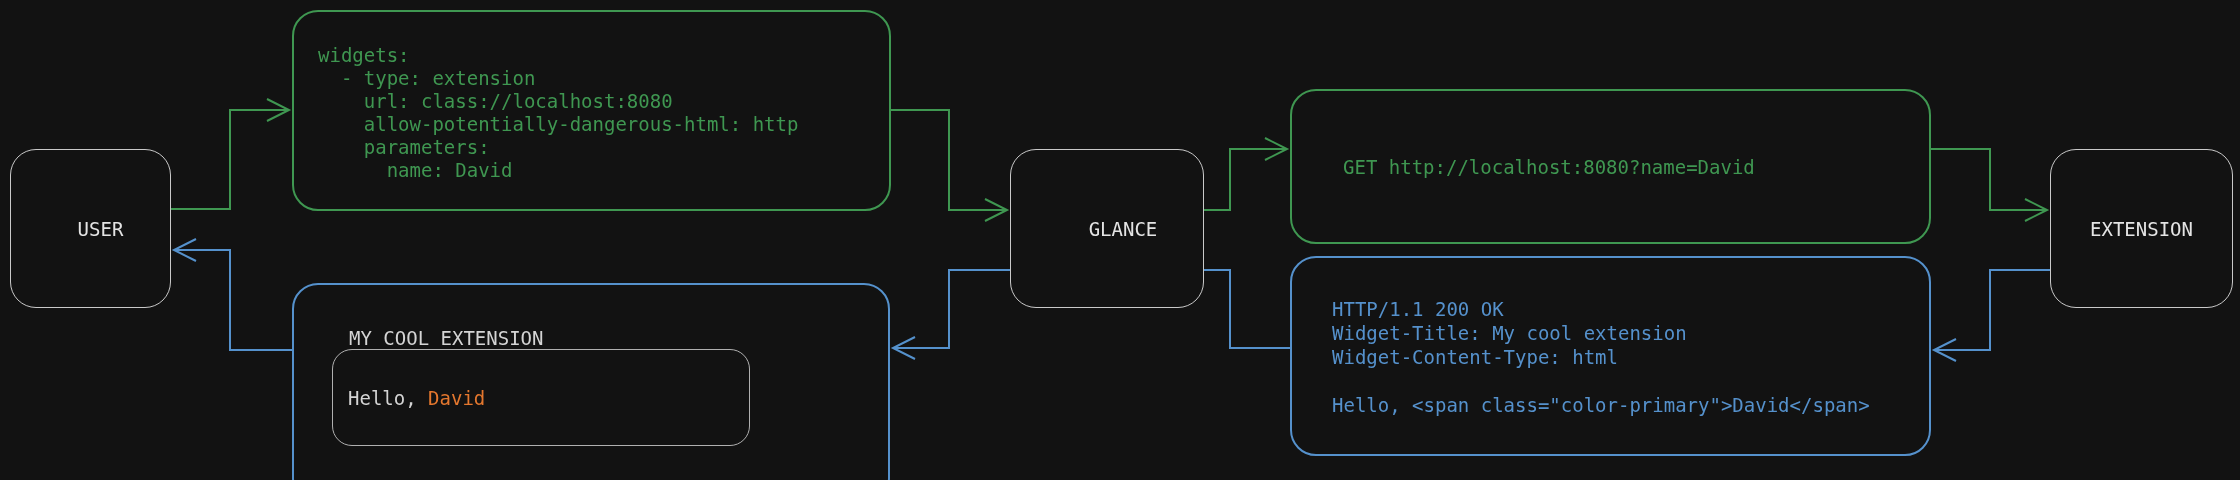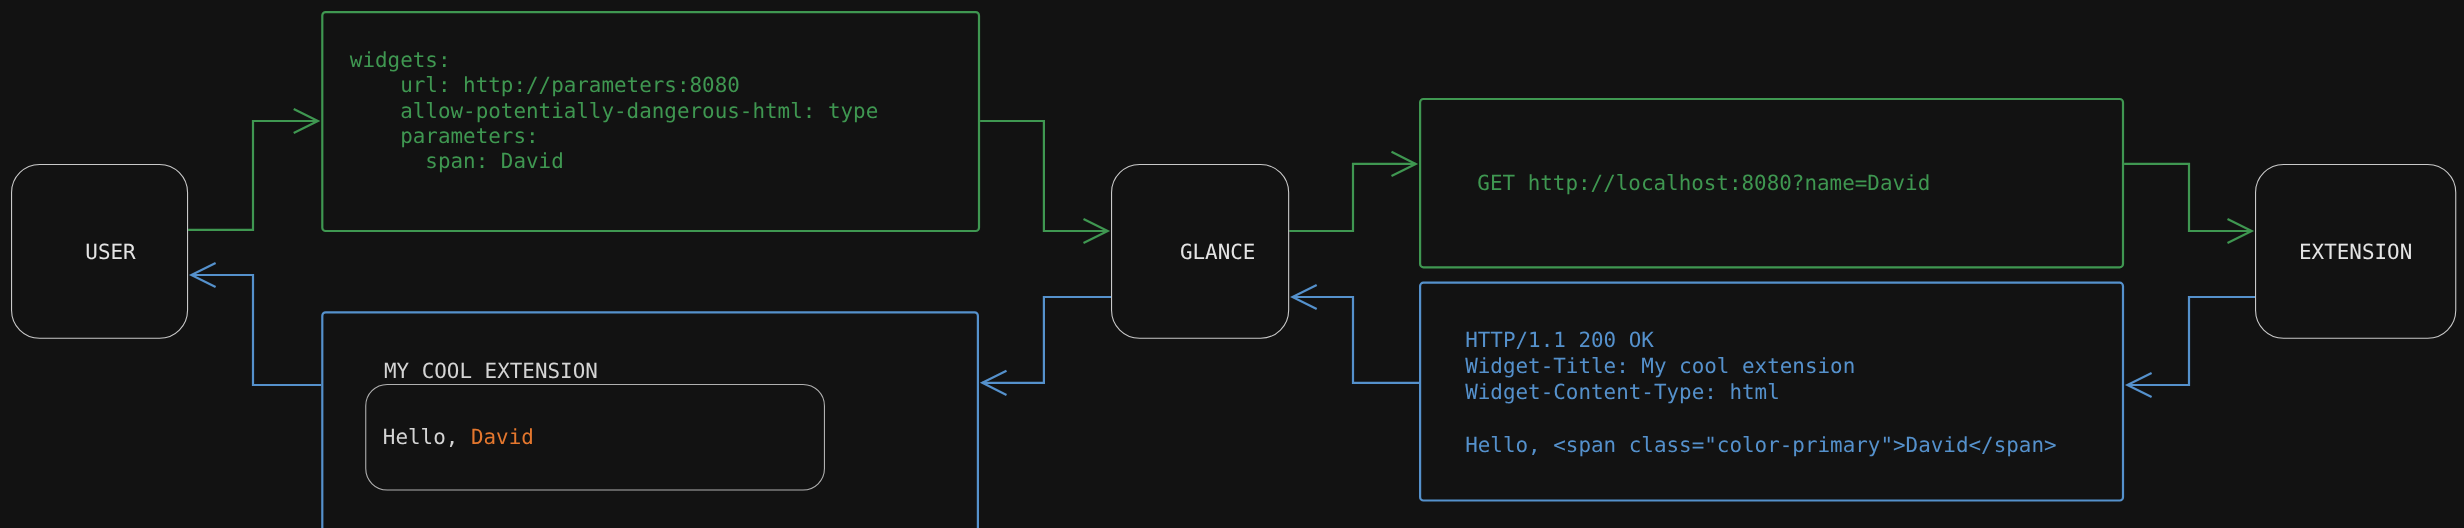--- a/index.html
+++ b/index.html
@@ -24,21 +24,21 @@
     position:absolute;
     border:1.5px solid var(--gray-border);
     border-radius:26px;
     display:flex;align-items:center;justify-content:center;
     color:#e4e4e4;
     box-sizing:border-box;
     background:var(--bg);
   }
   .big-box{
     position:absolute;
-    border-radius:4px;
+    border-radius:26px;
     border:2px solid;
     box-sizing:border-box;
     background:var(--bg);
   }
   .green-box{border-color:var(--green);color:var(--green);}
   .blue-box{border-color:var(--blue);color:var(--blue);}
   pre.code{
     margin:0;white-space:pre;
     font-family:inherit;font-size:19px;
   }
@@ -92,30 +92,30 @@
     <polyline class="wire-blue" points="2050,270 1990,270 1990,350 1934,350" marker-end="url(#arrow-blue)"></polyline>
     <polyline class="wire-blue" points="1290,348 1230,348 1230,270 1175,270" marker-end="url(#arrow-blue)"></polyline>
     <polyline class="wire-blue" points="1010,270 949,270 949,348 893,348" marker-end="url(#arrow-blue)"></polyline>
     <polyline class="wire-blue" points="292,350 230,350 230,250 174,250" marker-end="url(#arrow-blue)"></polyline>
   </svg>
 
   <div class="node" style="left:10px;top:149px;width:161px;height:159px;padding-left:20px;">
     <span>USER</span>
   </div>
 
-  <div class="node" style="left:1010px;top:149px;width:162px;height:159px;padding-left:32px;">
+  <div class="node" style="left:1010px;top:149px;width:194px;height:159px;padding-left:32px;">
     <span>GLANCE</span>
   </div>
 
   <div class="node" style="left:2050px;top:149px;width:183px;height:159px;">
     <span>EXTENSION</span>
   </div>
 
   <div class="big-box green-box" style="left:292px;top:10px;width:599px;height:201px;">
-    <pre class="code config-code"><div class="code-line">widgets:</div><div class="code-line">    url: http://parameters:8080</div><div class="code-line">    allow-potentially-dangerous-html: type</div><div class="code-line">    parameters:</div><div class="code-line">      span: David</div></pre>
+    <pre class="code config-code"><div class="code-line">widgets:</div><div class="code-line">  - type: extension</div><div class="code-line">    url: class://localhost:8080</div><div class="code-line">    allow-potentially-dangerous-html: http</div><div class="code-line">    parameters:</div><div class="code-line">      name: David</div></pre>
   </div>
 
   <div class="big-box blue-box" style="left:292px;top:248px;width:598px;height:221px;margin-top:35px;">
     <div class="widget-title">MY COOL EXTENSION</div>
     <div class="preview-box">
       <span class="greeting-prefix">Hello, </span>
         <span class="greeting-name">David</span>
     </div>
   </div>
 

